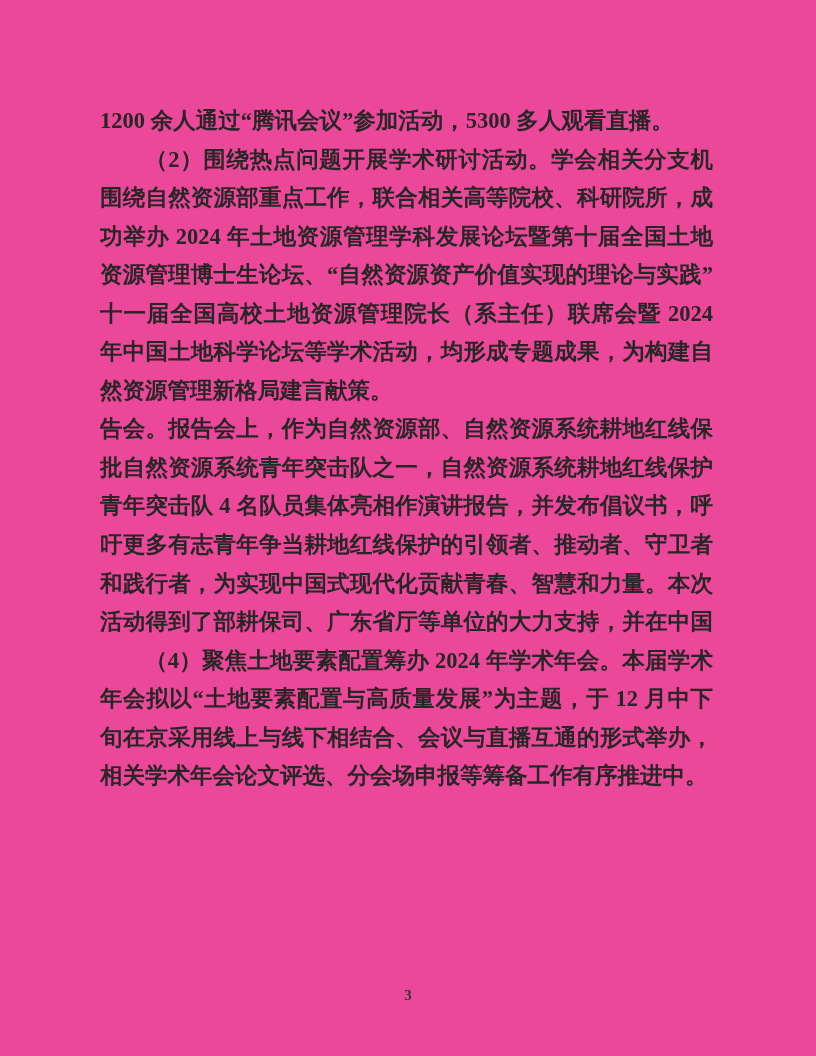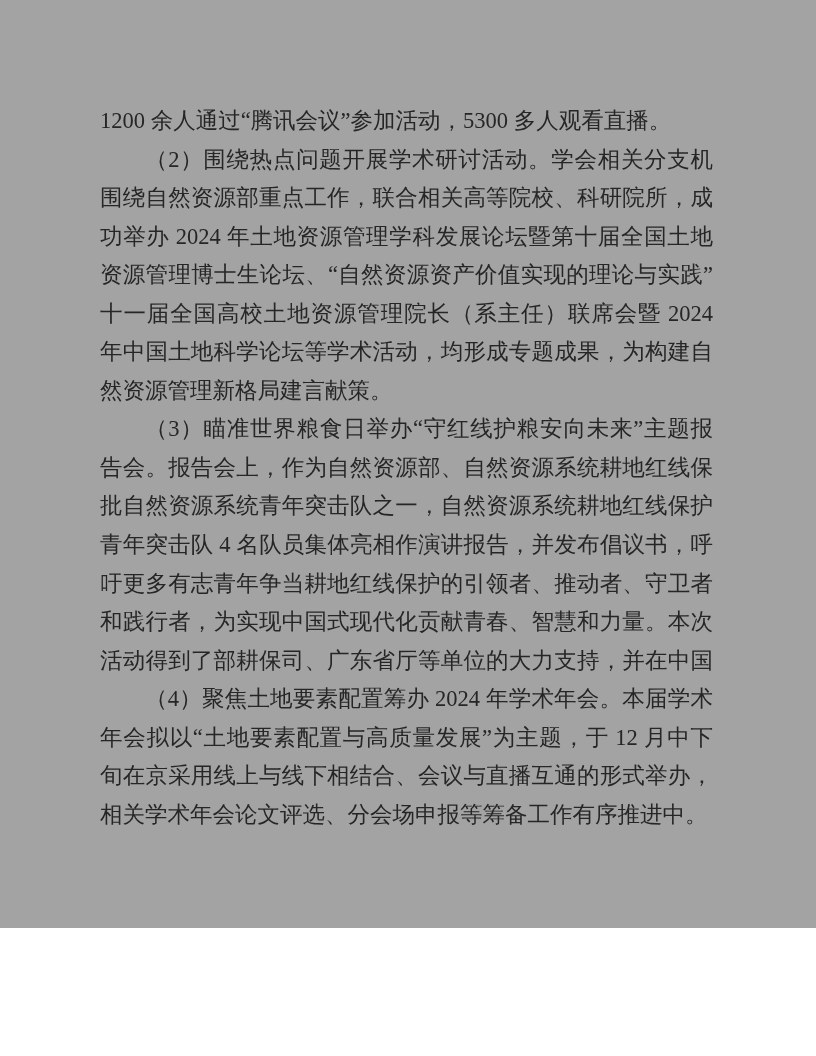--- a/index.html
+++ b/index.html
@@ -3,25 +3,26 @@
 <meta charset="utf-8">
 <style>
   html, body {
     margin: 0;
     padding: 0;
     background: #ffffff;
   }
   .page {
     position: relative;
     width: 816px;
-    height: 928px;
-    background: #a3a3a3;
+    height: 1056px;
+    background: #ec4899;
     overflow: hidden;
     font-family: "Liberation Serif", "DejaVu Serif", serif;
     color: #262626;
+    font-weight: bold;
   }
   .doc-body {
     position: absolute;
     left: 100px;
     top: 102px;
     width: 613px;
     font-size: 22.5px;
     line-height: 38.55px;
   }
   .para {
@@ -67,21 +68,20 @@
       <div class="line indent">（2）围绕热点问题开展学术研讨活动。学会相关分支机构</div>
       <div class="line">围绕自然资源部重点工作，联合相关高等院校、科研院所，成</div>
       <div class="line">功举办 2024 年土地资源管理学科发展论坛暨第十届全国土地</div>
       <div class="line">资源管理博士生论坛、“自然资源资产价值实现的理论与实践”</div>
       <div class="line">十一届全国高校土地资源管理院长（系主任）联席会暨 2024</div>
       <div class="line">年中国土地科学论坛等学术活动，均形成专题成果，为构建自</div>
       <div class="line end">然资源管理新格局建言献策。</div>
     </div>
 
     <div class="para">
-      <div class="line indent">（3）瞄准世界粮食日举办“守红线护粮安向未来”主题报</div>
       <div class="line">告会。报告会上，作为自然资源部、自然资源系统耕地红线保护</div>
       <div class="line">批自然资源系统青年突击队之一，自然资源系统耕地红线保护</div>
       <div class="line">青年突击队 4 名队员集体亮相作演讲报告，并发布倡议书，呼</div>
       <div class="line">吁更多有志青年争当耕地红线保护的引领者、推动者、守卫者</div>
       <div class="line">和践行者，为实现中国式现代化贡献青春、智慧和力量。本次</div>
       <div class="line">活动得到了部耕保司、广东省厅等单位的大力支持，并在中国</div>
     </div>
 
     <div class="para">
       <div class="line indent">（4）聚焦土地要素配置筹办 2024 年学术年会。本届学术</div>

